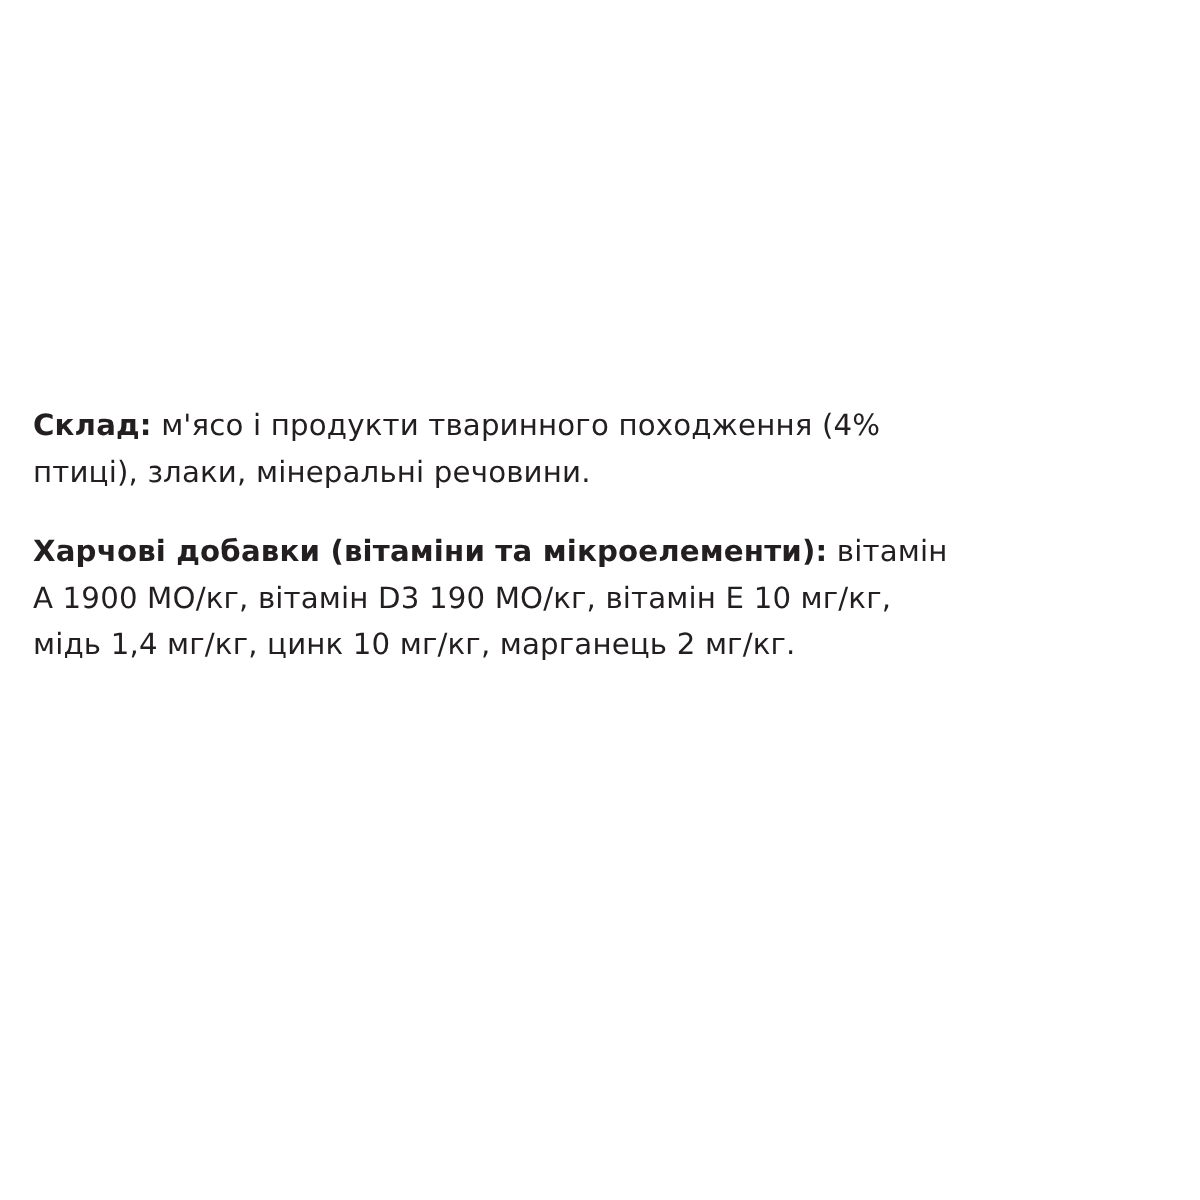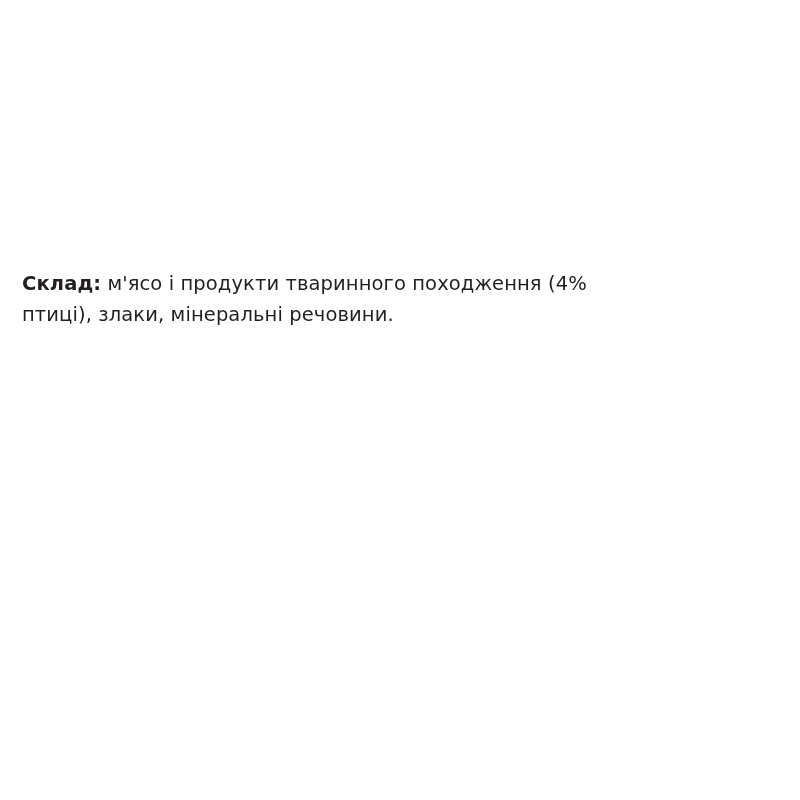--- a/index.html
+++ b/index.html
@@ -49,15 +49,18 @@
 <body>
 
 <div class="page">
   <div class="content">
 
     <p class="para">
       <span class="lead">Склад:</span><span class="rest"> м'ясо і продукти тваринного походження (4% птиці), злаки, мінеральні речовини.</span>
     </p>
 
 
+    <p class="para">
+      <span class="lead">Харчові добавки (вітаміни та мікроелементи):</span><span class="rest"> вітамін А 1900 МО/кг, вітамін D3 190 МО/кг, вітамін Е 10 мг/кг, мідь 1,4 мг/кг, цинк 10 мг/кг, марганець 2 мг/кг.</span>
+    </p>
 
   </div>
 </div>
 
 </body></html>

